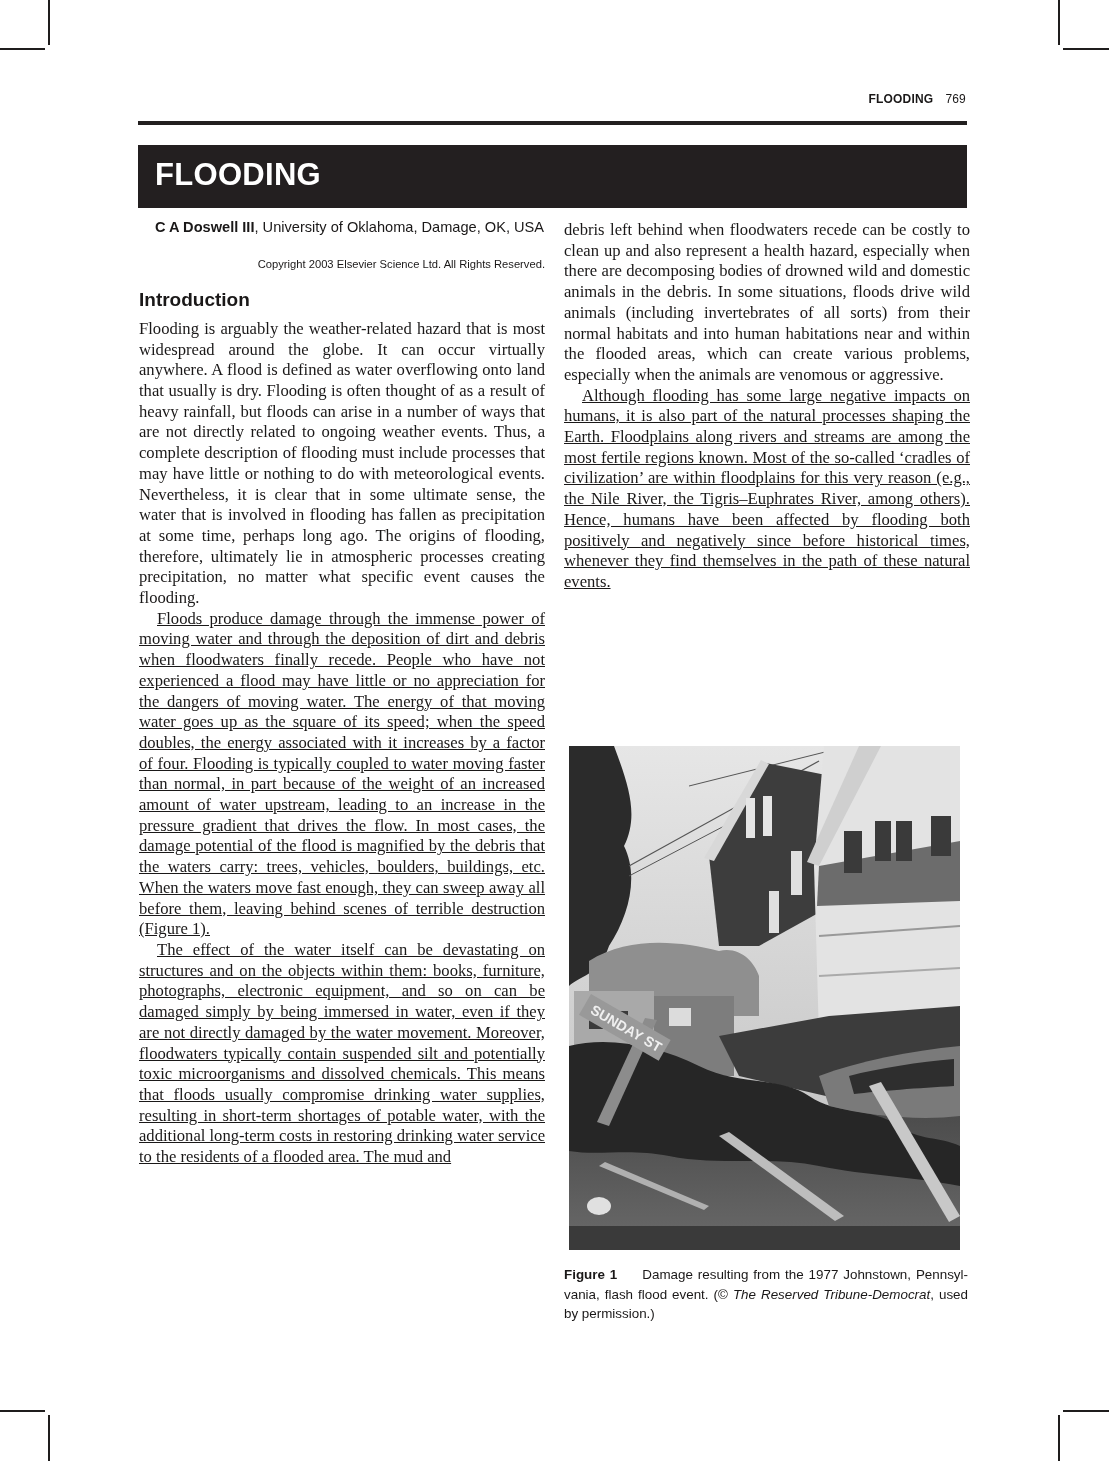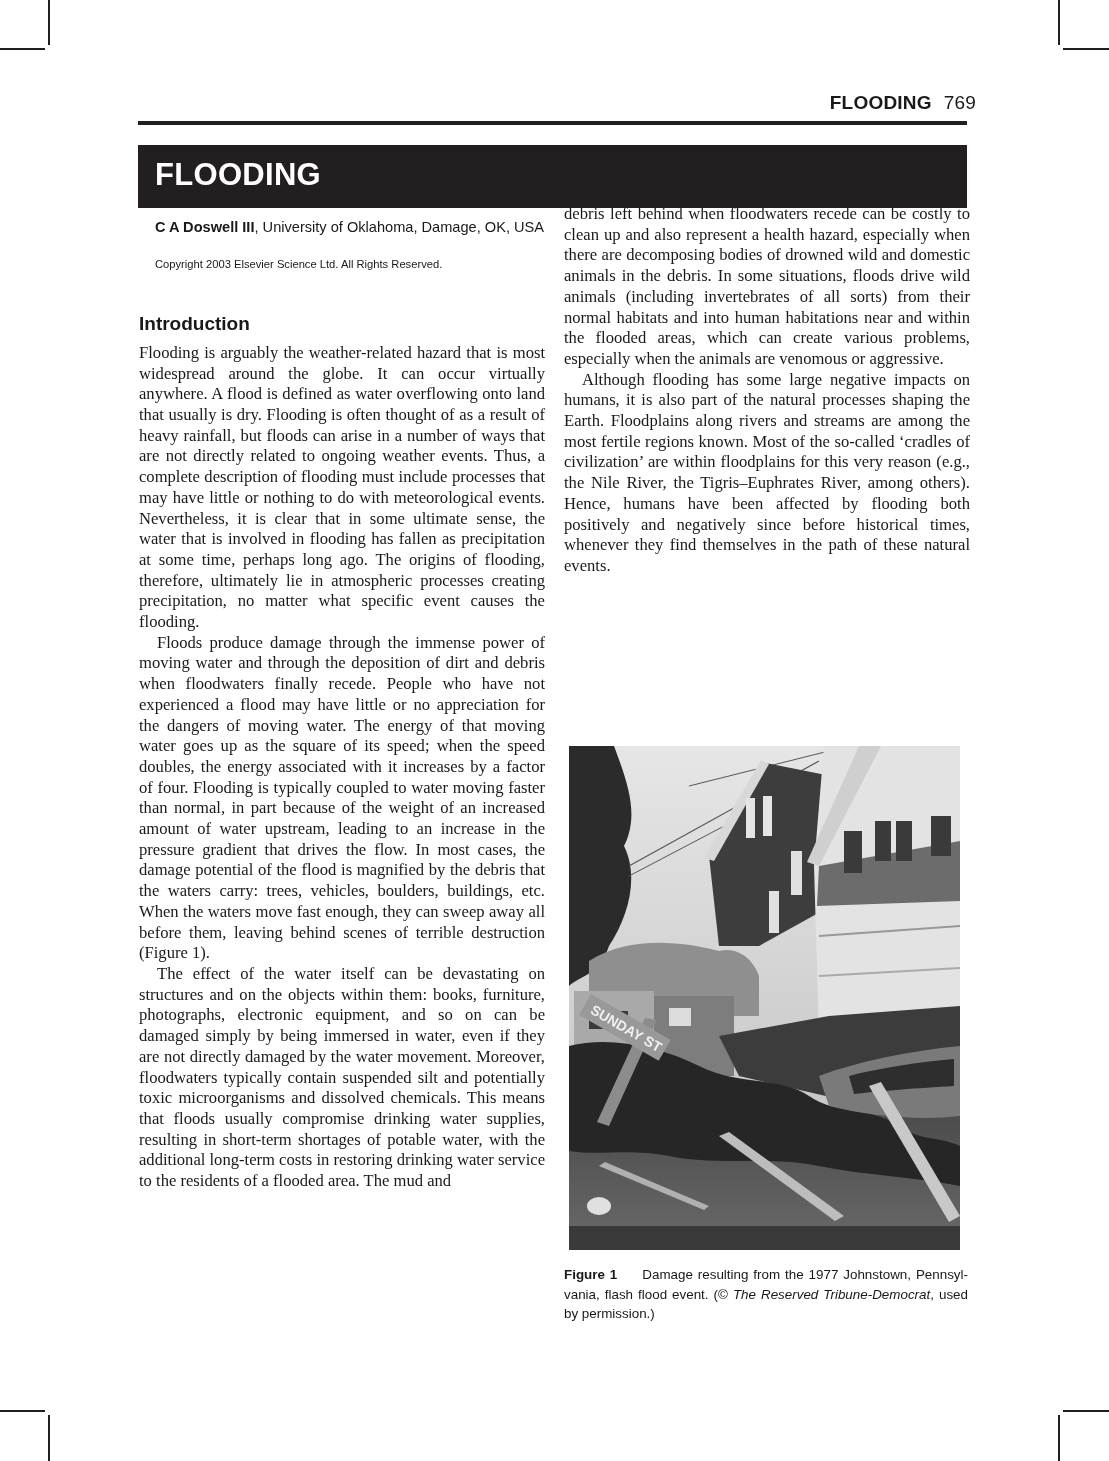--- a/index.html
+++ b/index.html
@@ -1,45 +1,45 @@
 <!DOCTYPE html>
 <html><head>
 <meta charset="utf-8">
 <style>
   html, body { margin: 0; padding: 0; background: #ffffff; }
   body { width: 1109px; height: 1461px; position: relative; overflow: hidden; color: #1a1818; }
 
   .crop { position: absolute; background: #1f1d1d; }
 
   .running-head {
-    position: absolute; right: 133px; top: 92px;
-    font-family: "Liberation Sans", sans-serif; font-weight: bold; font-size: 19px; letter-spacing: 0.2px; margin-left: 24px;
+    position: absolute; right: 143px; top: 92px;
+    font-family: "Liberation Sans", sans-serif; font-weight: bold; font-size: 12px; letter-spacing: 0.2px; margin-left: 24px;
   }
   .running-head .pg { font-weight: normal; margin-left: 12px; }
   .rule { position: absolute; left: 138px; top: 121px; width: 829px; height: 4px; background: #221f1f; }
 
   .title-band {
     position: absolute; left: 138px; top: 145px; width: 829px; height: 63px; background: #231f20;
   }
   .title-band h1 {
     margin: 0; position: absolute; left: 17px; top: 12px;
     font-family: "Liberation Sans", sans-serif; font-weight: bold; font-size: 31px; color: #ffffff; letter-spacing: 0.3px;
   }
 
   .col { position: absolute; width: 406px; font-family: "Liberation Serif", serif; font-size: 16.6px; line-height: 20.7px; text-align: justify; }
   .col-left { left: 139px; top: 218px; }
-  .col-right { left: 564px; top: 204px; }
+  .col-right { left: 564px; top: 220px; }
 
   .author { font-family: "Liberation Sans", sans-serif; font-size: 14.6px; line-height: 18.5px; margin-left: 16px; text-align: left; }
   .author b { font-weight: bold; }
-  .copyright { font-family: "Liberation Sans", sans-serif; font-size: 11.2px; margin: 17px 0 0 16px; text-align: left; }
-  .section-head { font-family: "Liberation Sans", sans-serif; font-weight: bold; font-size: 19px; margin: 40px 0 8px 0; text-align: left; }
+  .copyright { font-family: "Liberation Sans", sans-serif; font-size: 11.2px; margin: 17px 0 0 16px; text-align: right; }
+  .section-head { font-family: "Liberation Sans", sans-serif; font-weight: bold; font-size: 19px; margin: 16px 0 8px 0; text-align: left; }
 
   .col p { margin: 0; hyphens: manual; }
-  .col p.indent { text-indent: 18px; }
+  .col p.indent { text-indent: 18px; text-decoration: underline; }
 
   .figure-photo {
     position: absolute; left: 569px; top: 746px; width: 391px; height: 504px;
     background: #777; overflow: hidden;
   }
   .figure-photo svg { display: block; }
 
   .caption {
     position: absolute; left: 564px; top: 1265px; width: 404px;
     font-family: "Liberation Sans", sans-serif; font-size: 13.4px; line-height: 19.5px; text-align: justify;

